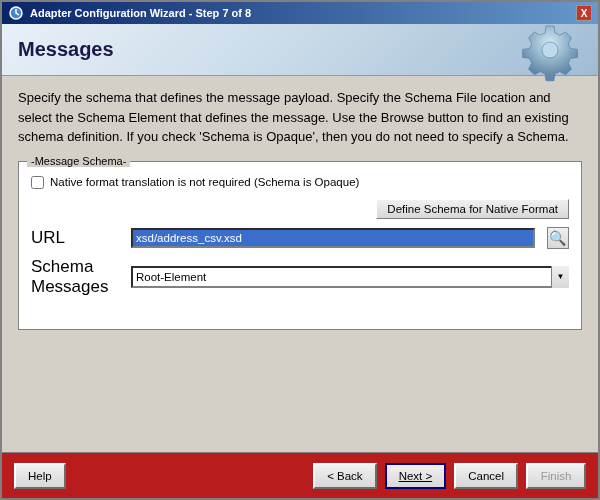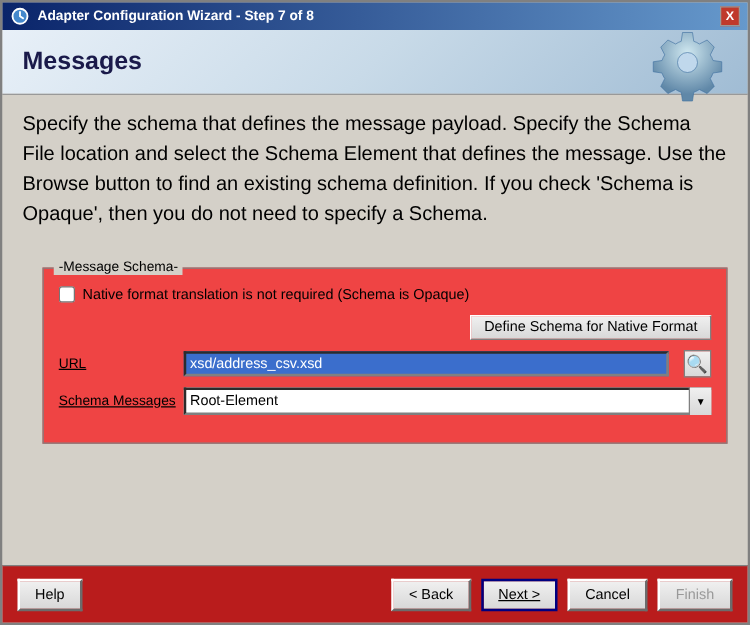--- a/index.html
+++ b/index.html
@@ -83,33 +83,32 @@
     }
 
     .content-area {
       flex: 1;
       padding: 12px 16px;
       background: #d4d0c8;
       overflow: hidden;
     }
 
     .description-text {
-      font-size: 16px;
+      font-size: 13px;
       color: #000;
       line-height: 1.5;
-      margin-bottom: 30px;
+      margin-bottom: 14px;
     }
 
     .group-box {
       border: 1px solid #808080;
-      padding: 10px 12px 14px 12px;
+      padding: 10px 12px 24px 12px;
       position: relative;
-      background: #ef4444;
+      background: #ffffff;
       margin-top: 8px;
-      margin-left: 16px;
     }
 
     .group-box-legend {
       position: absolute;
       top: -7px;
       left: 8px;
       background: #d4d0c8;
       padding: 0 4px;
       font-size: 11px;
       color: #000;
@@ -149,23 +148,22 @@
 
     .form-row {
       display: flex;
       align-items: center;
       margin-bottom: 8px;
       clear: both;
     }
 
     .form-label {
       width: 100px;
-      font-size: 11px;
-      color: #000;
-      text-decoration: underline;
+      font-size: 17px;
+      color: #000;
       flex-shrink: 0;
     }
 
     .url-input-wrapper {
       flex: 1;
       display: flex;
       align-items: center;
       gap: 12px;
     }
 

